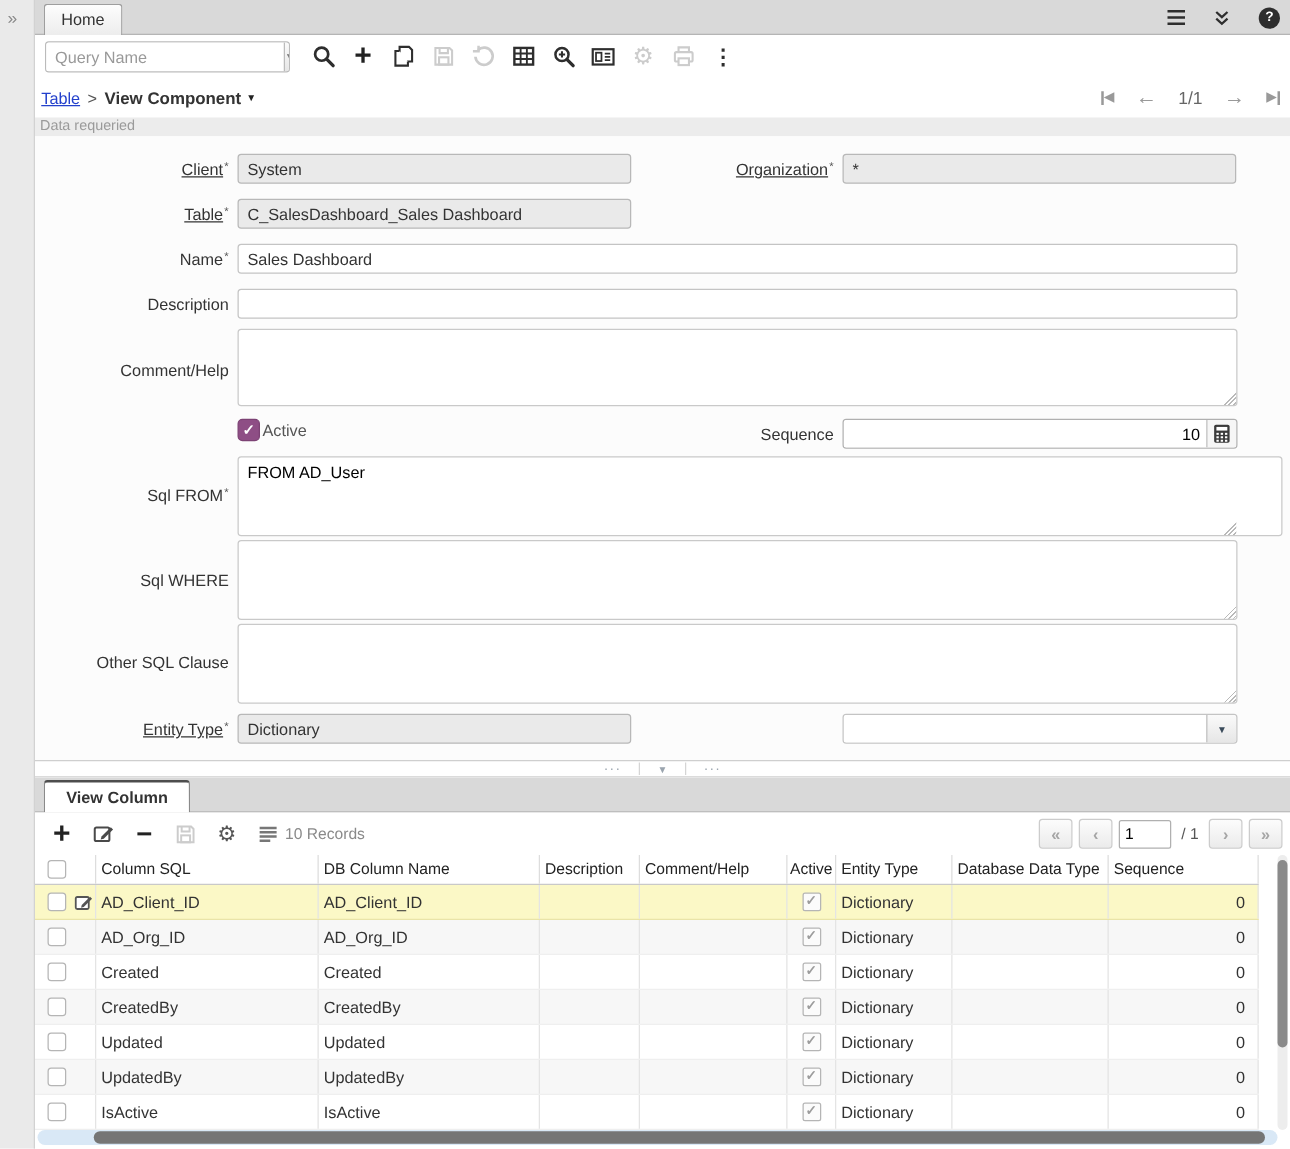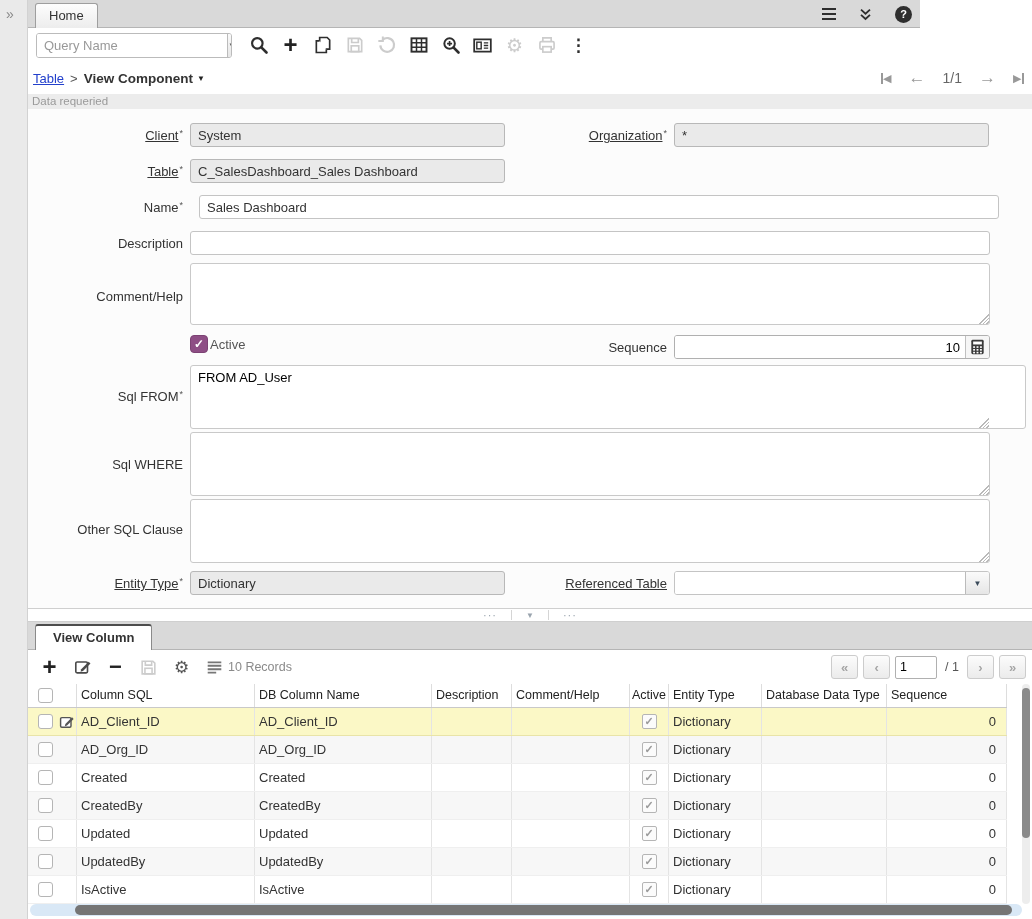--- a/index.html
+++ b/index.html
@@ -5,21 +5,21 @@
   * { box-sizing: border-box; margin:0; padding:0; }
   html,body { width:1032px; height:919px; }
   body { font-family:"Liberation Sans", sans-serif; background:#fff; position:relative; overflow:hidden; color:#333; }
   #app { position:absolute; inset:0; width:1032px; height:919px; }
 
   
   .west-strip { position:absolute; left:0; top:0; width:28px; height:919px; background:#eaeaea; border-right:1px solid #d2d2d2; }
   .west-collapse { position:absolute; left:6px; top:6px; color:#8a8a8a; font-size:14px; cursor:pointer; }
 
   
-  .tabbar { position:absolute; left:28px; top:0; width:892px; height:28px; background:#d9d9d9; border-bottom:1px solid #b5b5b5; }
+  .tabbar { position:absolute; left:28px; top:0; width:1004px; height:28px; background:#d9d9d9; border-bottom:1px solid #b5b5b5; }
   .tab { position:absolute; top:3px; height:26px; line-height:24px; font-size:13px; padding:0 13px; border:1px solid #9e9e9e; border-bottom:none; border-radius:3px 3px 0 0; background:linear-gradient(#fdfdfd,#ececec); color:#333; cursor:pointer; }
   .tab.home { left:7px; }
   .tab.active { left:59px; background:#fff; border-color:#8a8a8a; border-top:2px solid #4d4d4d; font-weight:bold; display:flex; align-items:center; gap:9px; height:26px; }
   .tab-close { font-weight:bold; font-size:14px; color:#333; line-height:1; cursor:pointer; }
   .tb-right { position:absolute; right:8px; top:0; height:28px; display:flex; align-items:center; gap:22px; }
   .hamburger { display:flex; flex-direction:column; gap:2.5px; cursor:pointer; }
   .hamburger i { width:14px; height:2.6px; background:#2e2e2e; display:block; }
   .chev2 { cursor:pointer; display:block; }
   .help-circle { width:17px; height:17px; border-radius:50%; background:#2e2e2e; color:#fff; font-size:11px; font-weight:bold; text-align:center; line-height:17px; cursor:pointer; }
 
@@ -240,21 +240,21 @@
     <span class="flabel" style="top:19px;"><span class="lbl-u">Client</span><span class="req">*</span></span>
     <input class="fld ro" style="left: 162px; top: 14px; width: 315px;" readonly="" value="System">
 
     <span class="flabel rcol" style="top:19px;"><span class="lbl-u">Organization</span><span class="req">*</span></span>
     <input class="fld ro" style="left: 646px; top: 14px; width: 315px;" readonly="" value="*">
 
     <span class="flabel" style="top:55px;"><span class="lbl-u">Table</span><span class="req">*</span></span>
     <input class="fld ro" style="left: 162px; top: 50px; width: 315px;" readonly="" value="C_SalesDashboard_Sales Dashboard">
 
     <span class="flabel" style="top:91px;"><span>Name</span><span class="req">*</span></span>
-    <input class="fld ed" style="left: 162px; top: 86px; width: 800px; margin-left: 9px;" value="Sales Dashboard">
+    <input class="fld ed" style="left: 162px; top: 86px; width: 800px;" value="Sales Dashboard">
 
     <span class="flabel" style="top:127px;"><span>Description</span></span>
     <input class="fld ed" style="left: 162px; top: 122px; width: 800px;" value="">
 
     <span class="flabel" style="top:180px;"><span>Comment/Help</span></span>
     <textarea class="farea" style="left: 162px; top: 154px; width: 800px; height: 62px;"></textarea>
     <span class="grip" style="left:950px; top:204px;"></span>
 
     <span class="chkwrap" style="left:162px; top:226px;">
       <span class="chk-on">✓</span>
@@ -290,21 +290,20 @@
     <textarea class="farea" style="left: 162px; top: 323px; width: 800px; height: 64px;"></textarea>
     <span class="grip" style="left:950px; top:375px;"></span>
 
     <span class="flabel" style="top:413px;"><span>Other SQL Clause</span></span>
     <textarea class="farea" style="left: 162px; top: 390px; width: 800px; height: 64px;"></textarea>
     <span class="grip" style="left:950px; top:442px;"></span>
 
     <span class="flabel" style="top:467px;"><span class="lbl-u">Entity Type</span><span class="req">*</span></span>
     <input class="fld ro" style="left: 162px; top: 462px; width: 315px;" readonly="" value="Dictionary">
 
-    <span class="flabel rcol" style="top:467px;"><span class="lbl-u">Referenced Table</span></span>
     <span class="combo" style="left:646px; top:462px; width:316px;">
       <input value="" style="">
       <span class="dd">▼</span>
     </span>
   </div>
 
   <div class="splitter">
     <span class="sp-seg">···</span>
     <span class="sp-div"></span>
     <span class="sp-caret">▼</span>

